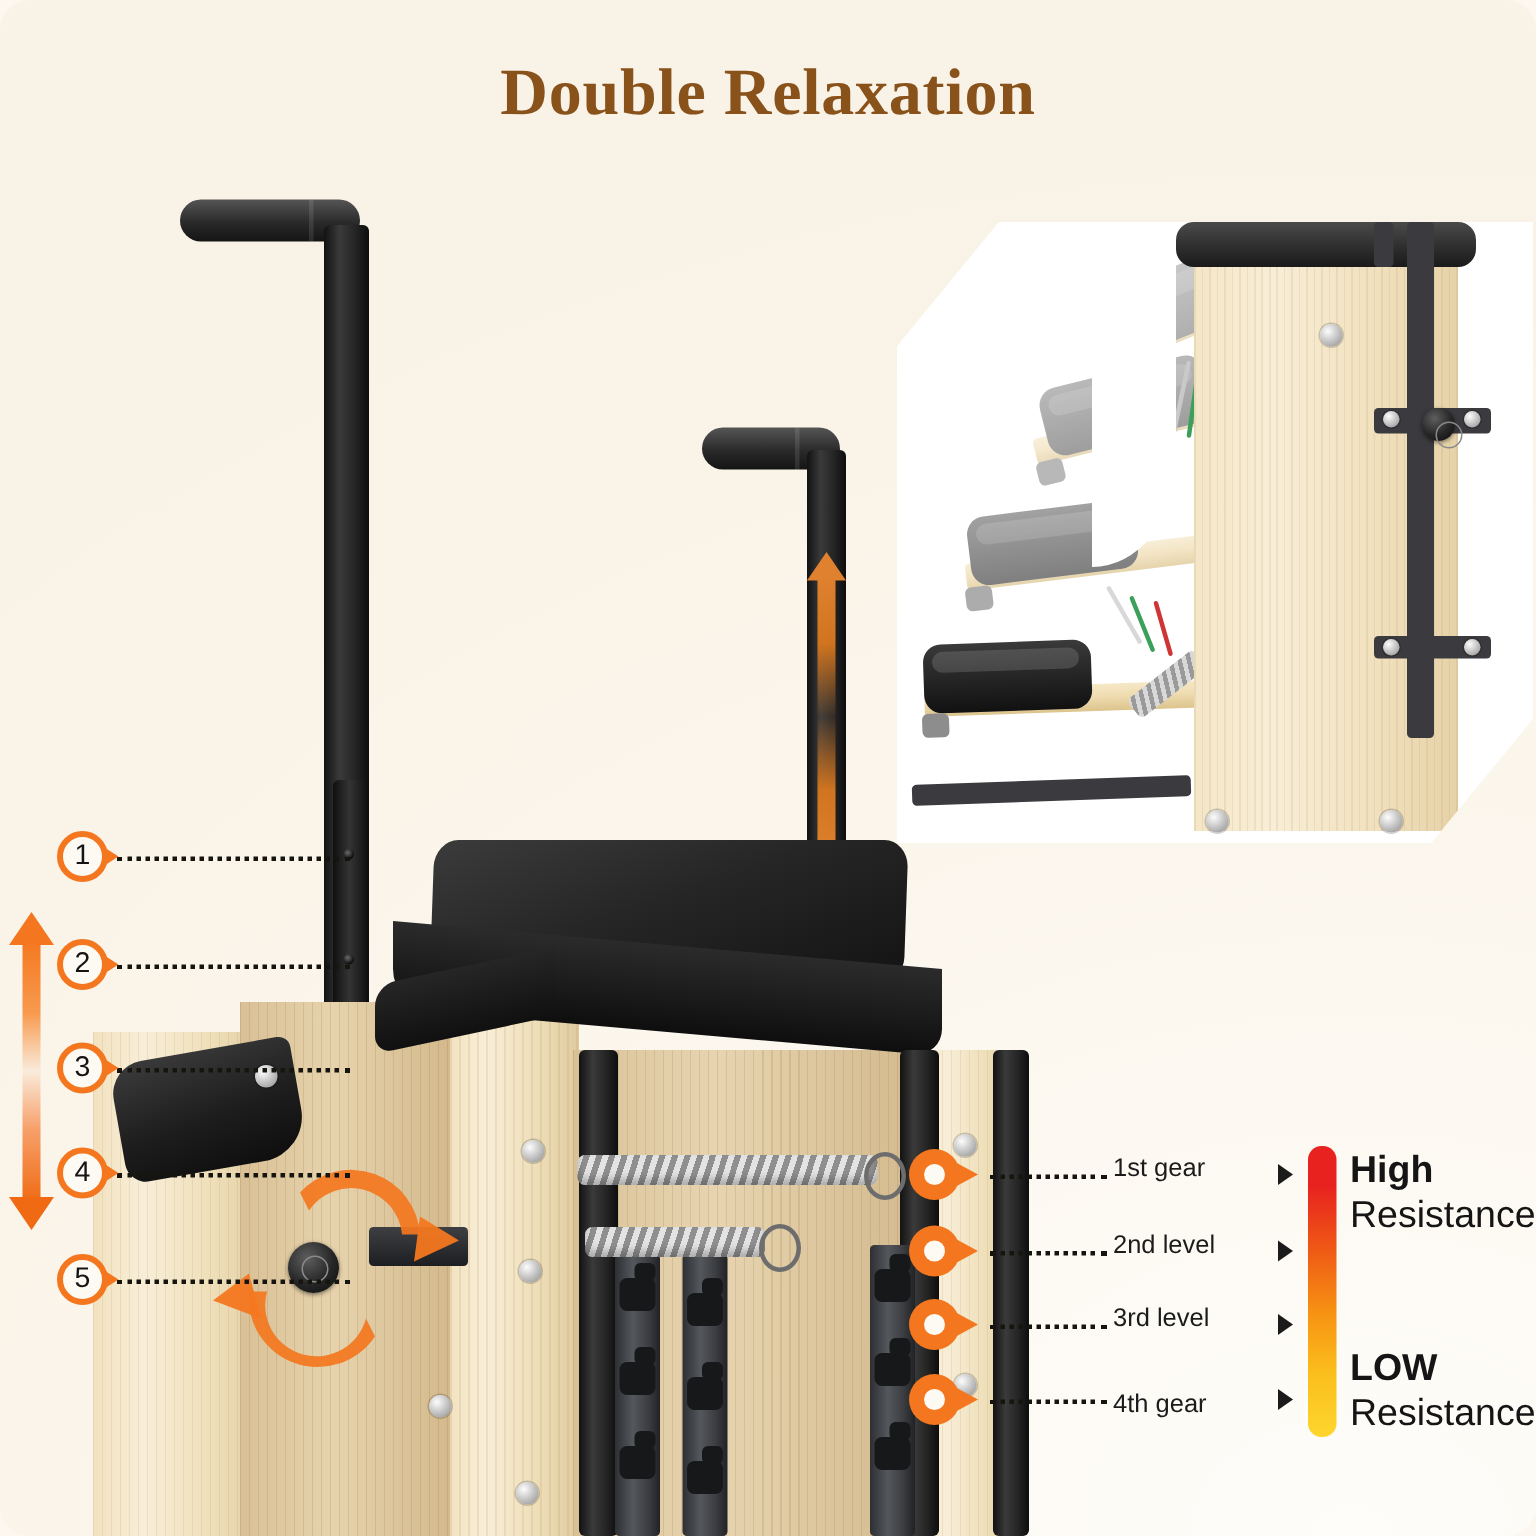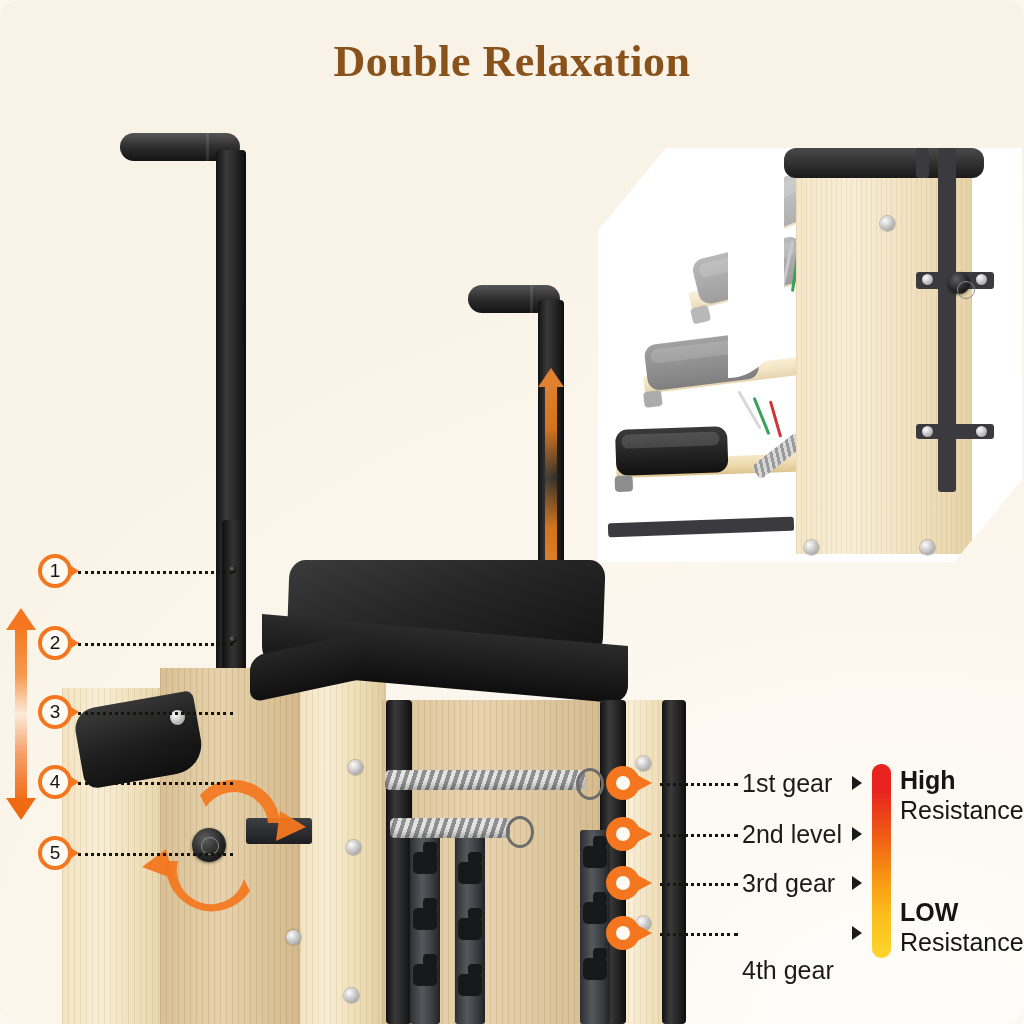--- a/index.html
+++ b/index.html
@@ -239,21 +239,21 @@
     position:absolute;left:22px;top:4px;width:0;height:0;
     border-top:13px solid transparent;border-bottom:13px solid transparent;
     border-left:24px solid #f4771f;
   }
   .pin .dot{
     position:absolute;left:10px;top:10px;width:14px;height:14px;border-radius:50%;
     background:#fdfaf3;
   }
 
   .gear-label{
-    position:absolute;font-size:25px;color:#1b1b1b;font-weight:400;white-space:nowrap;
+    position:absolute;font-size:17px;color:#1b1b1b;font-weight:400;white-space:nowrap;
   }
   .gear-tri{
     position:absolute;width:0;height:0;
     border-top:7px solid transparent;border-bottom:7px solid transparent;
     border-left:10px solid #1b1b1b;
   }
 
   .resbar{
     position:absolute;left:872px;top:764px;width:19px;height:194px;border-radius:9px;
     background:linear-gradient(180deg,#e8231f 0%,#e8231f 14%,#ef5a15 36%,#f79413 58%,#fbbe1c 78%,#fdd62e 100%);
@@ -464,30 +464,30 @@
   <div class="dots" style="left:660px;top:834px;width:78px;"></div>
   <div class="gear-label" style="left:742px;top:820px;">2nd level</div>
   <div class="gear-tri" style="left:852px;top:827px;"></div>
 
   <div class="pin" style="left:606px;top:866px;">
     <div class="body"></div>
     <div class="point"></div>
     <div class="dot"></div>
   </div>
   <div class="dots" style="left:660px;top:883px;width:78px;"></div>
-  <div class="gear-label" style="left:742px;top:869px;">3rd gear</div>
+  <div class="gear-label" style="left:742px;top:869px;">3rd level</div>
   <div class="gear-tri" style="left:852px;top:876px;"></div>
 
   <div class="pin" style="left:606px;top:916px;">
     <div class="body"></div>
     <div class="point"></div>
     <div class="dot"></div>
   </div>
   <div class="dots" style="left:660px;top:933px;width:78px;"></div>
-  <div class="gear-label" style="left:742px;top:956px;">4th gear</div>
+  <div class="gear-label" style="left:742px;top:926px;">4th gear</div>
   <div class="gear-tri" style="left:852px;top:926px;"></div>
 
   <div class="resbar"></div>
   <div class="res-h-title">High</div>
   <div class="res-h-sub">Resistance</div>
   <div class="res-l-title">LOW</div>
   <div class="res-l-sub">Resistance</div>
 
 </div>
 

